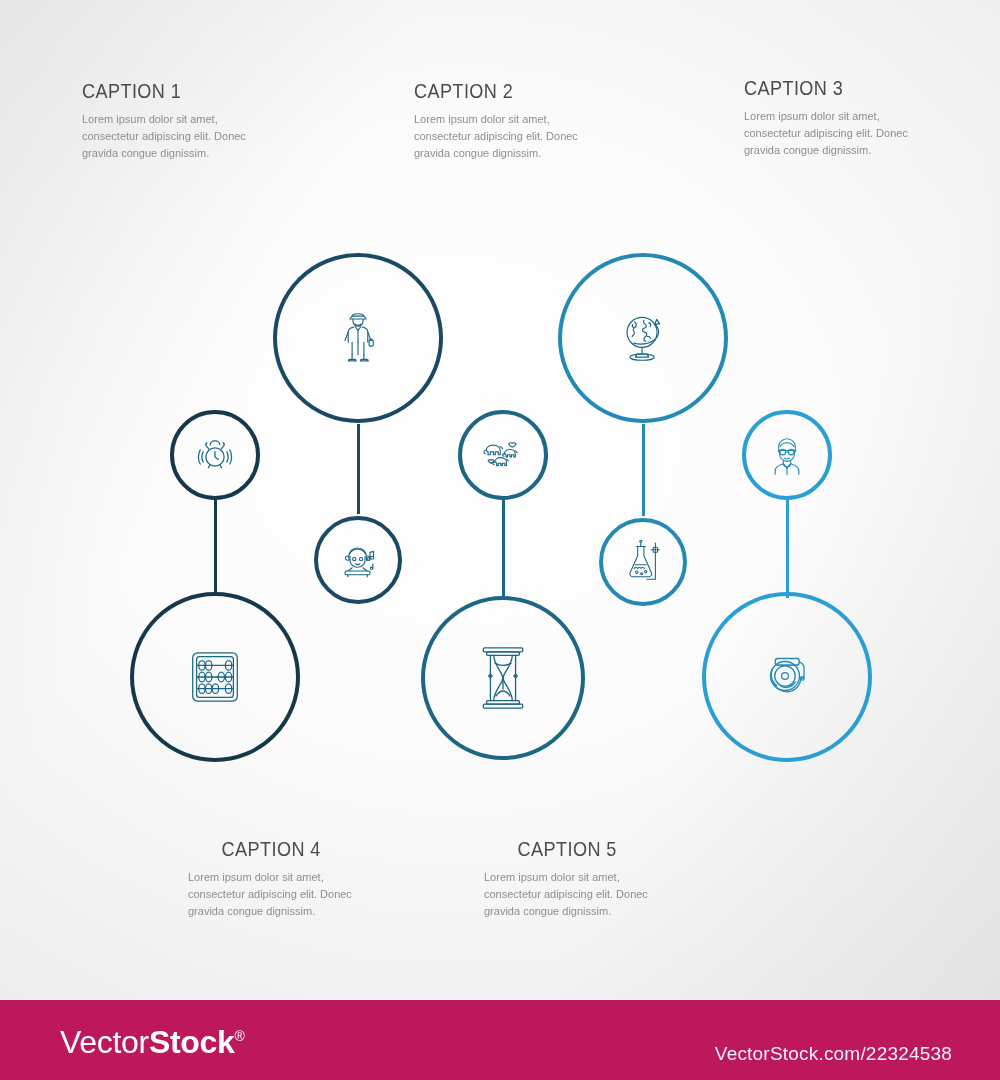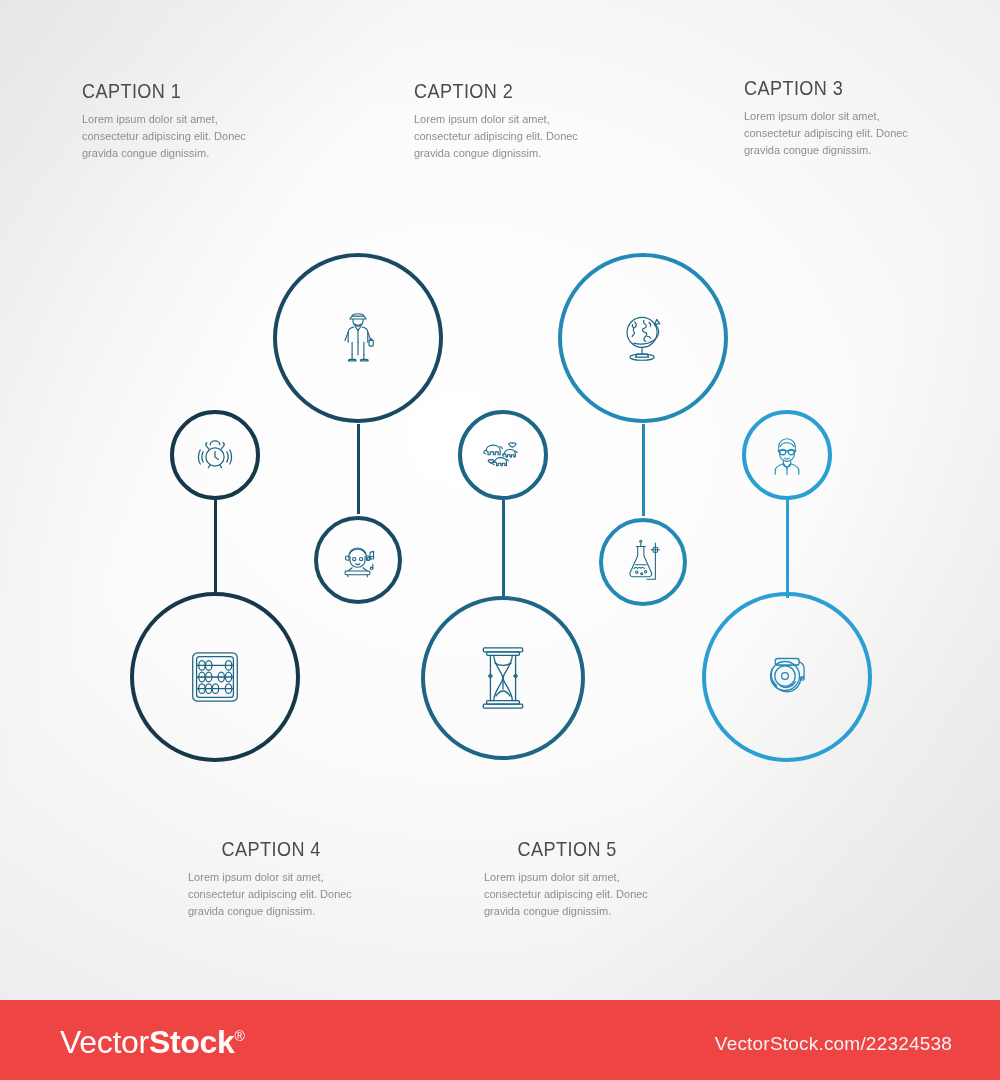--- a/index.html
+++ b/index.html
@@ -39,32 +39,32 @@
     position:absolute;border-radius:50%;
     box-sizing:border-box;background:transparent;
     display:flex;align-items:center;justify-content:center;
   }
   .connector{position:absolute;}
   .ico{display:block;}
 
   
   .footer{
     position:absolute;left:0;top:1000px;width:1000px;height:80px;
-    background:#ef4444;
+    background:#be185d;
   }
   .brand{
     position:absolute;left:60px;top:24px;
     font-size:32px;color:#ffffff;letter-spacing:-.3px;
     font-family:"Liberation Sans", sans-serif;
   }
   .brand .lite{font-weight:300;}
   .brand .bold{font-weight:700;}
   .brand .reg{font-size:14px;vertical-align:super;font-weight:300;}
   .footer-url{
-    position:absolute;right:48px;top:33px;
+    position:absolute;right:48px;top:43px;
     font-size:19px;color:#f2f2f5;font-weight:400;letter-spacing:.2px;text-align:center;
   }
 </style>
 </head>
 <body>
 
 <div id="stage">
 
   <div class="canvas"></div>
 

